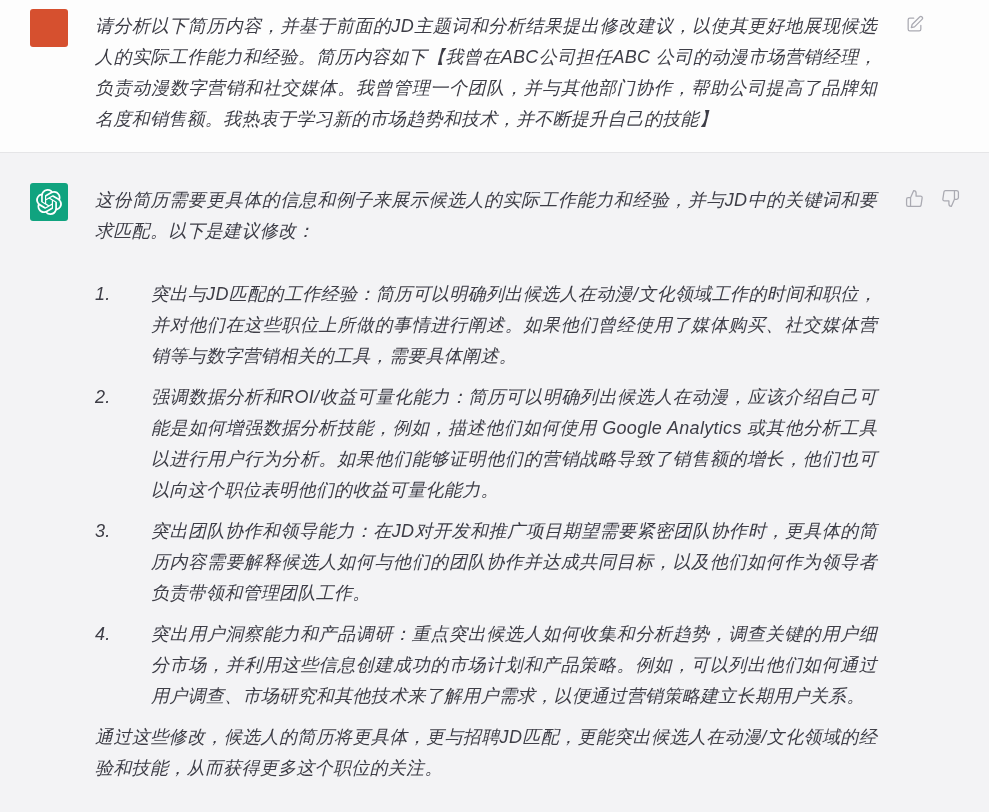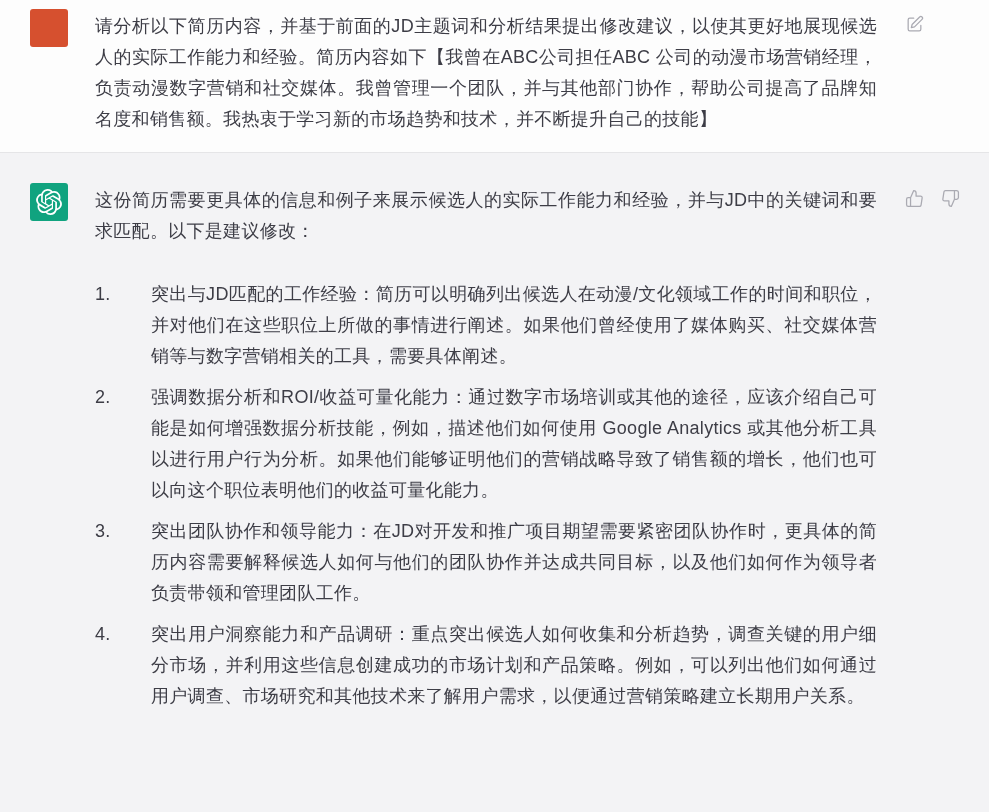--- a/index.html
+++ b/index.html
@@ -10,21 +10,21 @@
     --color-text:#3d3d46;
     --color-icon-gray:#aaaab2;
   }
   *{margin:0;padding:0;box-sizing:border-box;}
   html,body{width:989px;height:812px;overflow:hidden;}
   body{
     font-family:"Liberation Sans","DejaVu Sans",sans-serif;
     color:var(--color-text);
     background:var(--color-assistant-row-bg);
   }
-  .row{display:flex;align-items:flex-start;padding:0 0 0 30px;}
+  .row{display:flex;align-items:flex-start;padding:0 0 0 30px;font-style:italic;}
   .row-user{
     background:var(--color-user-row-bg);
     padding-top:9px;padding-bottom:17px;
   }
   .row-assistant{
     background:var(--color-assistant-row-bg);
     border-top:1px solid rgba(0,0,0,0.055);
     padding-top:30px;padding-bottom:18px;
     min-height:660px;
   }
@@ -107,32 +107,33 @@
     <div class="content">
       <p>这份简历需要更具体的信息和例子来展示候选人的实际工作能力和经验，并与JD中的关键词和要求匹配。以下是建议修改：</p>
 
       <ol class="suggestions">
         <li>
           <span class="num">1.</span>
           <span class="li-text">突出与JD匹配的工作经验：简历可以明确列出候选人在动漫/文化领域工作的时间和职位，并对他们在这些职位上所做的事情进行阐述。如果他们曾经使用了媒体购买、社交媒体营销等与数字营销相关的工具，需要具体阐述。</span>
         </li>
         <li>
           <span class="num">2.</span>
-          <span class="li-text">强调数据分析和ROI/收益可量化能力：通过数字市场培训或其他的途径，应该介绍自己可能是如何增强数据分析技能，例如，描述他们如何使用 Google Analytics 或其他分析工具以进行用户行为分析。如果他们能够证明他们的营销战略导致了销售额的增长，他们也可以向这个职位表明他们的收益可量化能力。</span>
+          <span class="li-text">强调数据分析和ROI/收益可量化能力：简历可以明确列出候选人在动漫，应该介绍自己可能是如何增强数据分析技能，例如，描述他们如何使用 Google Analytics 或其他分析工具以进行用户行为分析。如果他们能够证明他们的营销战略导致了销售额的增长，他们也可以向这个职位表明他们的收益可量化能力。</span>
         </li>
         <li>
           <span class="num">3.</span>
           <span class="li-text">突出团队协作和领导能力：在JD对开发和推广项目期望需要紧密团队协作时，更具体的简历内容需要解释候选人如何与他们的团队协作并达成共同目标，以及他们如何作为领导者负责带领和管理团队工作。</span>
         </li>
         <li>
           <span class="num">4.</span>
           <span class="li-text">突出用户洞察能力和产品调研：重点突出候选人如何收集和分析趋势，调查关键的用户细分市场，并利用这些信息创建成功的市场计划和产品策略。例如，可以列出他们如何通过用户调查、市场研究和其他技术来了解用户需求，以便通过营销策略建立长期用户关系。</span>
         </li>
       </ol>
 
+      <p class="closing">通过这些修改，候选人的简历将更具体，更与招聘JD匹配，更能突出候选人在动漫/文化领域的经验和技能，从而获得更多这个职位的关注。</p>
     </div>
 
     <div class="actions">
       <button class="icon-btn" title="">
         <svg viewBox="0 0 24 24">
           <path d="M14 9V5a3 3 0 0 0-3-3l-4 9v11h11.28a2 2 0 0 0 2-1.7l1.38-9a2 2 0 0 0-2-2.3zM7 22H4a2 2 0 0 1-2-2v-7a2 2 0 0 1 2-2h3"></path>
         </svg>
       </button>
       <button class="icon-btn" title="">
         <svg viewBox="0 0 24 24">

